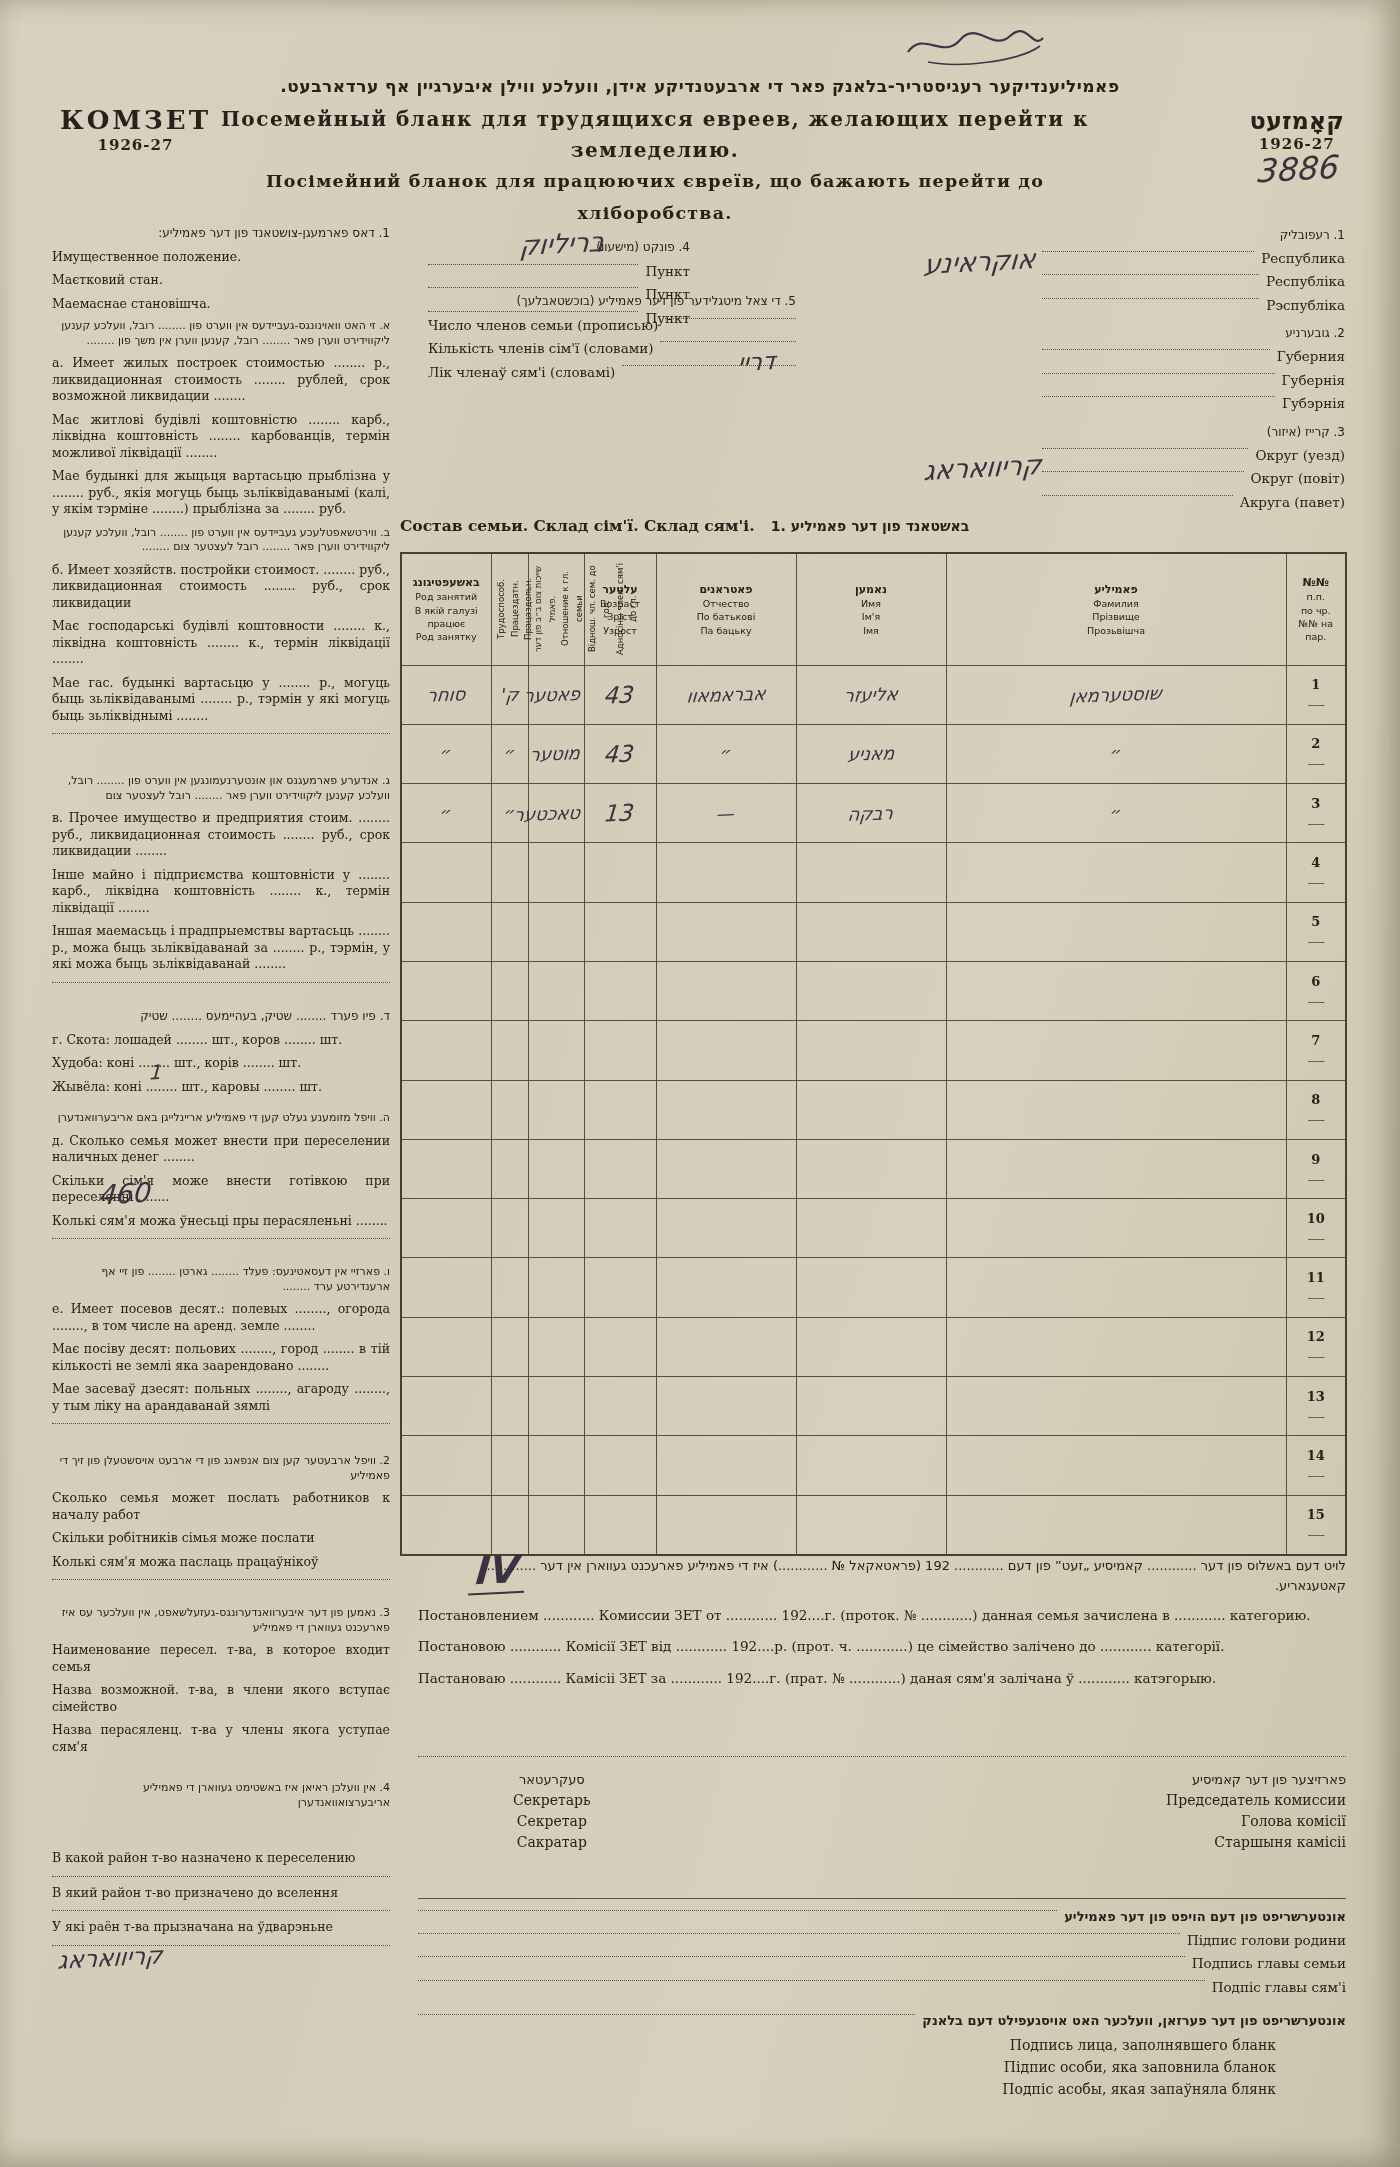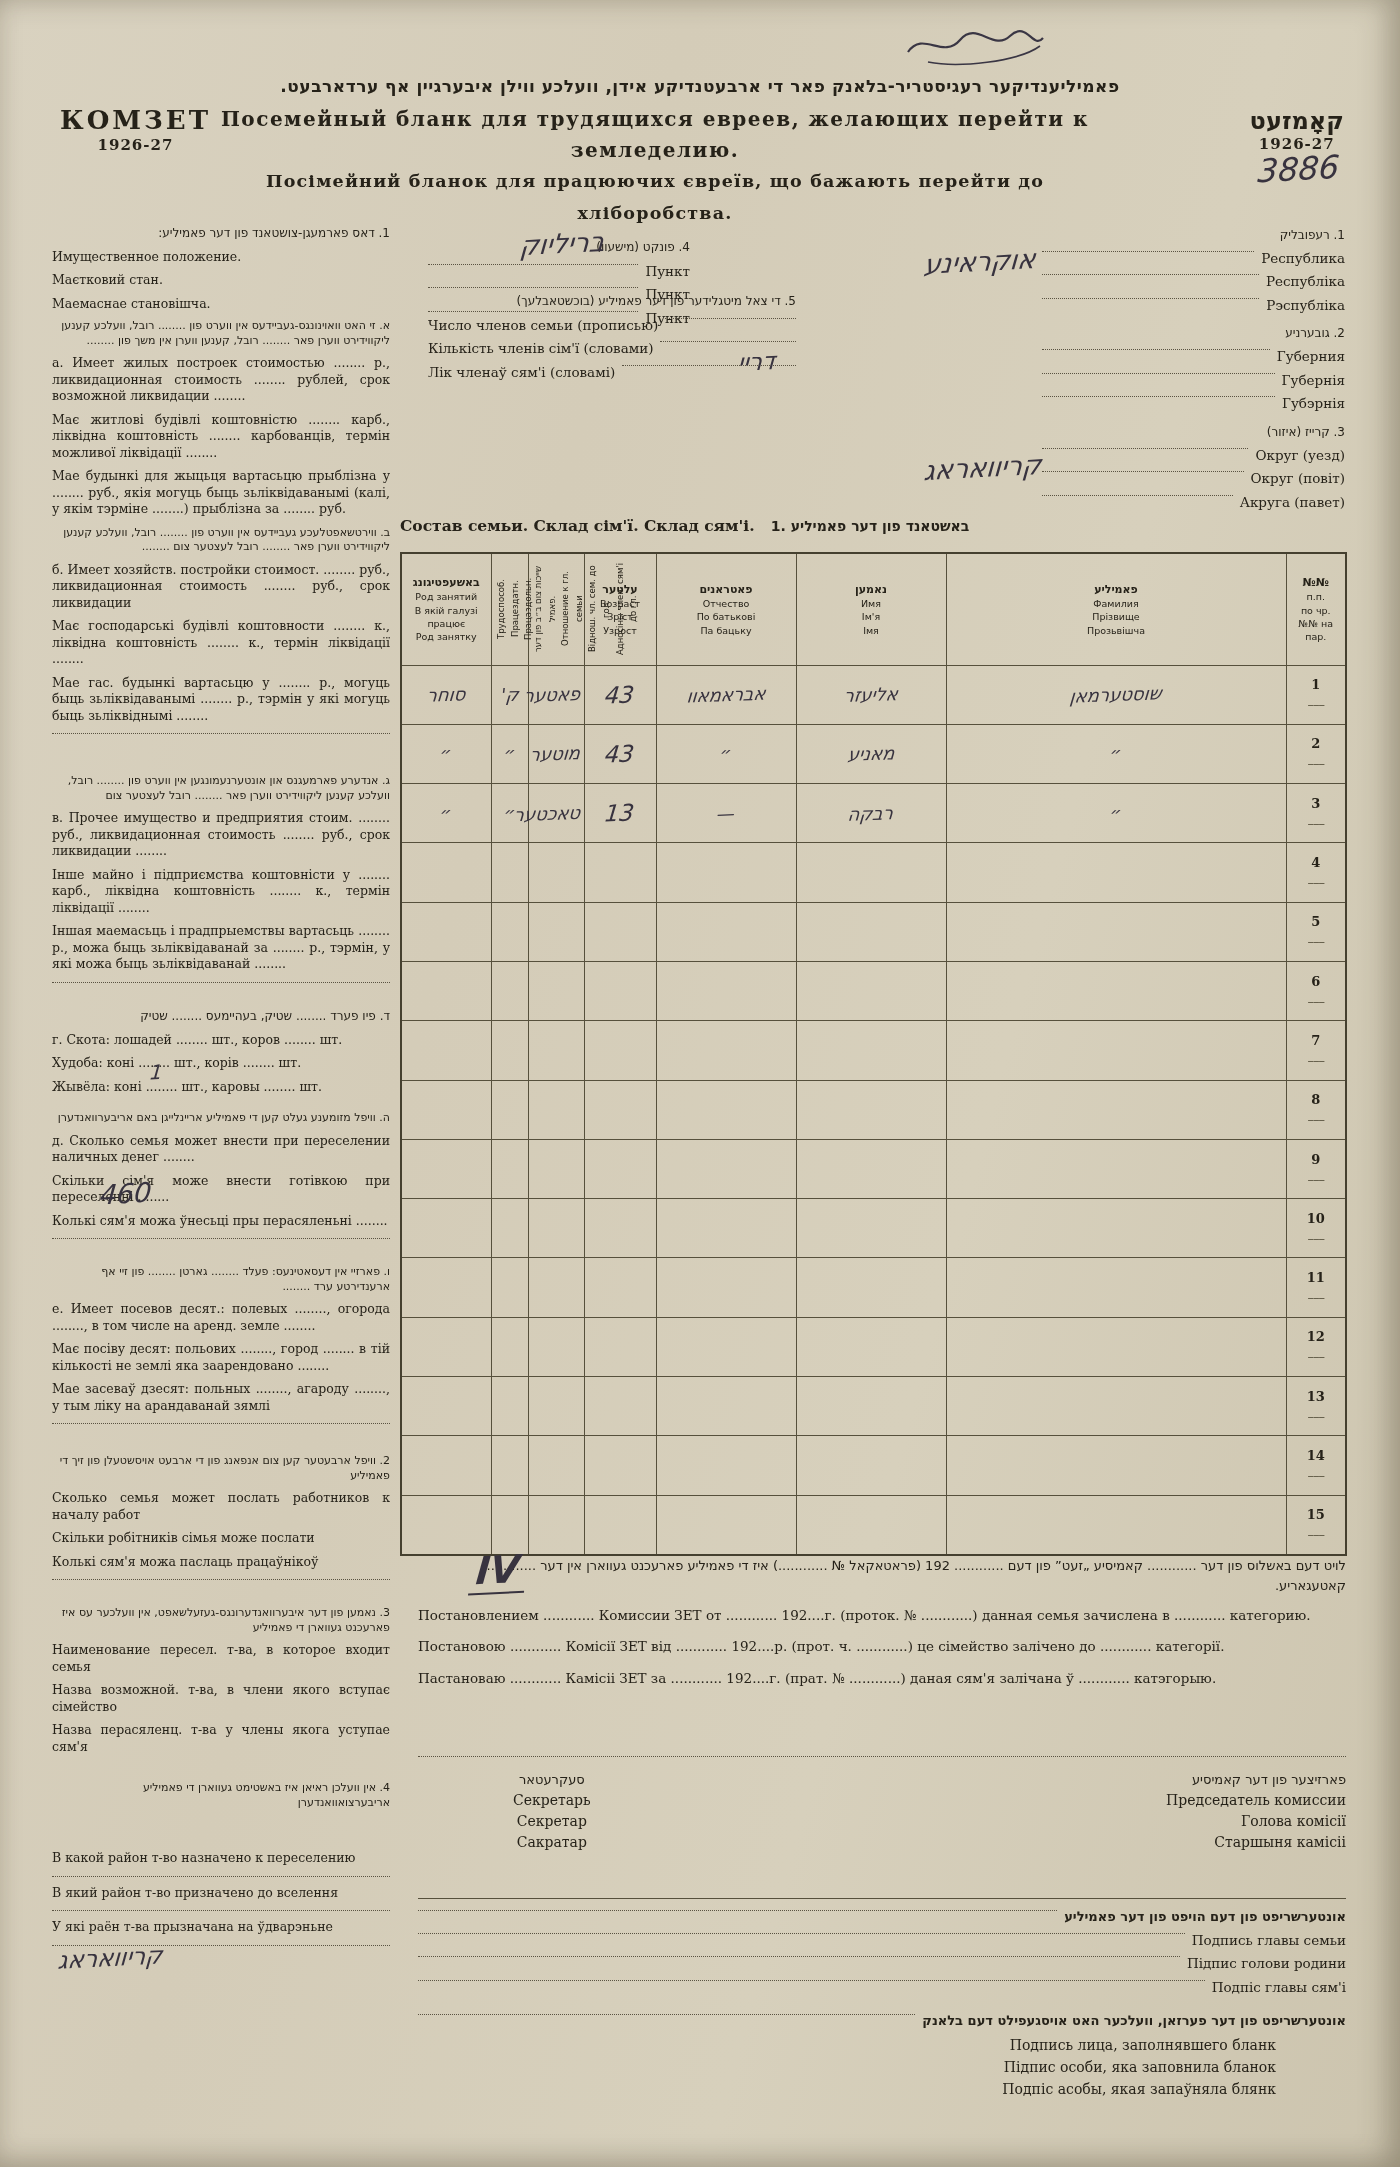--- a/index.html
+++ b/index.html
@@ -500,25 +500,25 @@
 
   <div class="abs footer-block">
     <div class="foot-rule"></div>
     <div class="fgrp">
       <div class="fl">
           <span class="leader"></span>
           <span class="yi-lab">אונטערשריפט פון דעם הויפט פון דער פאמיליע</span>
         </div>
       <div class="fl">
           <span class="leader"></span>
+          <span class="cy-lab">Підпис голови родини</span>
+        </div>
+      <div class="fl">
+          <span class="leader"></span>
           <span class="cy-lab">Подпись главы семьи</span>
-        </div>
-      <div class="fl">
-          <span class="leader"></span>
-          <span class="cy-lab">Підпис голови родини</span>
         </div>
       <div class="fl">
           <span class="leader"></span>
           <span class="cy-lab">Подпіс главы сям'і</span>
         </div>
     </div>
     <div class="fgrp">
       <div class="fl">
           <span class="leader"></span>
           <span class="yi-lab">אונטערשריפט פון דער פערזאן, וועלכער האט אויסגעפילט דעם בלאנק</span>

